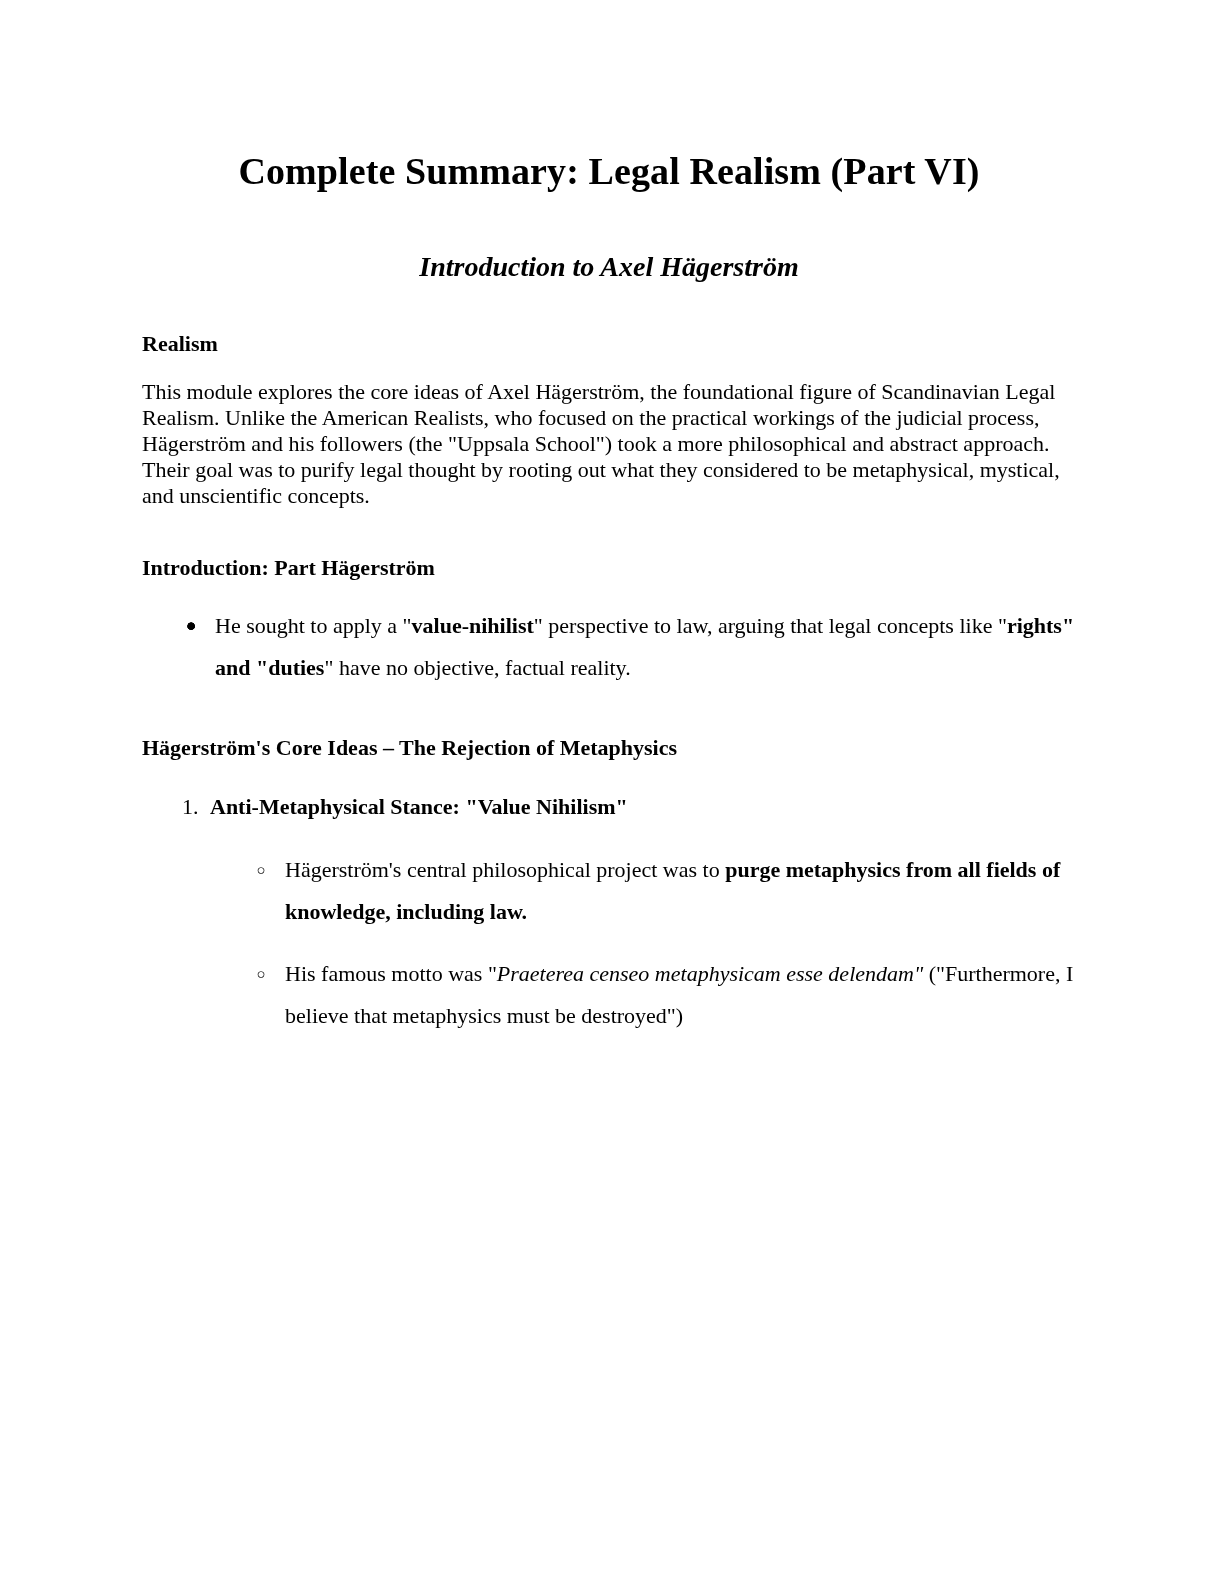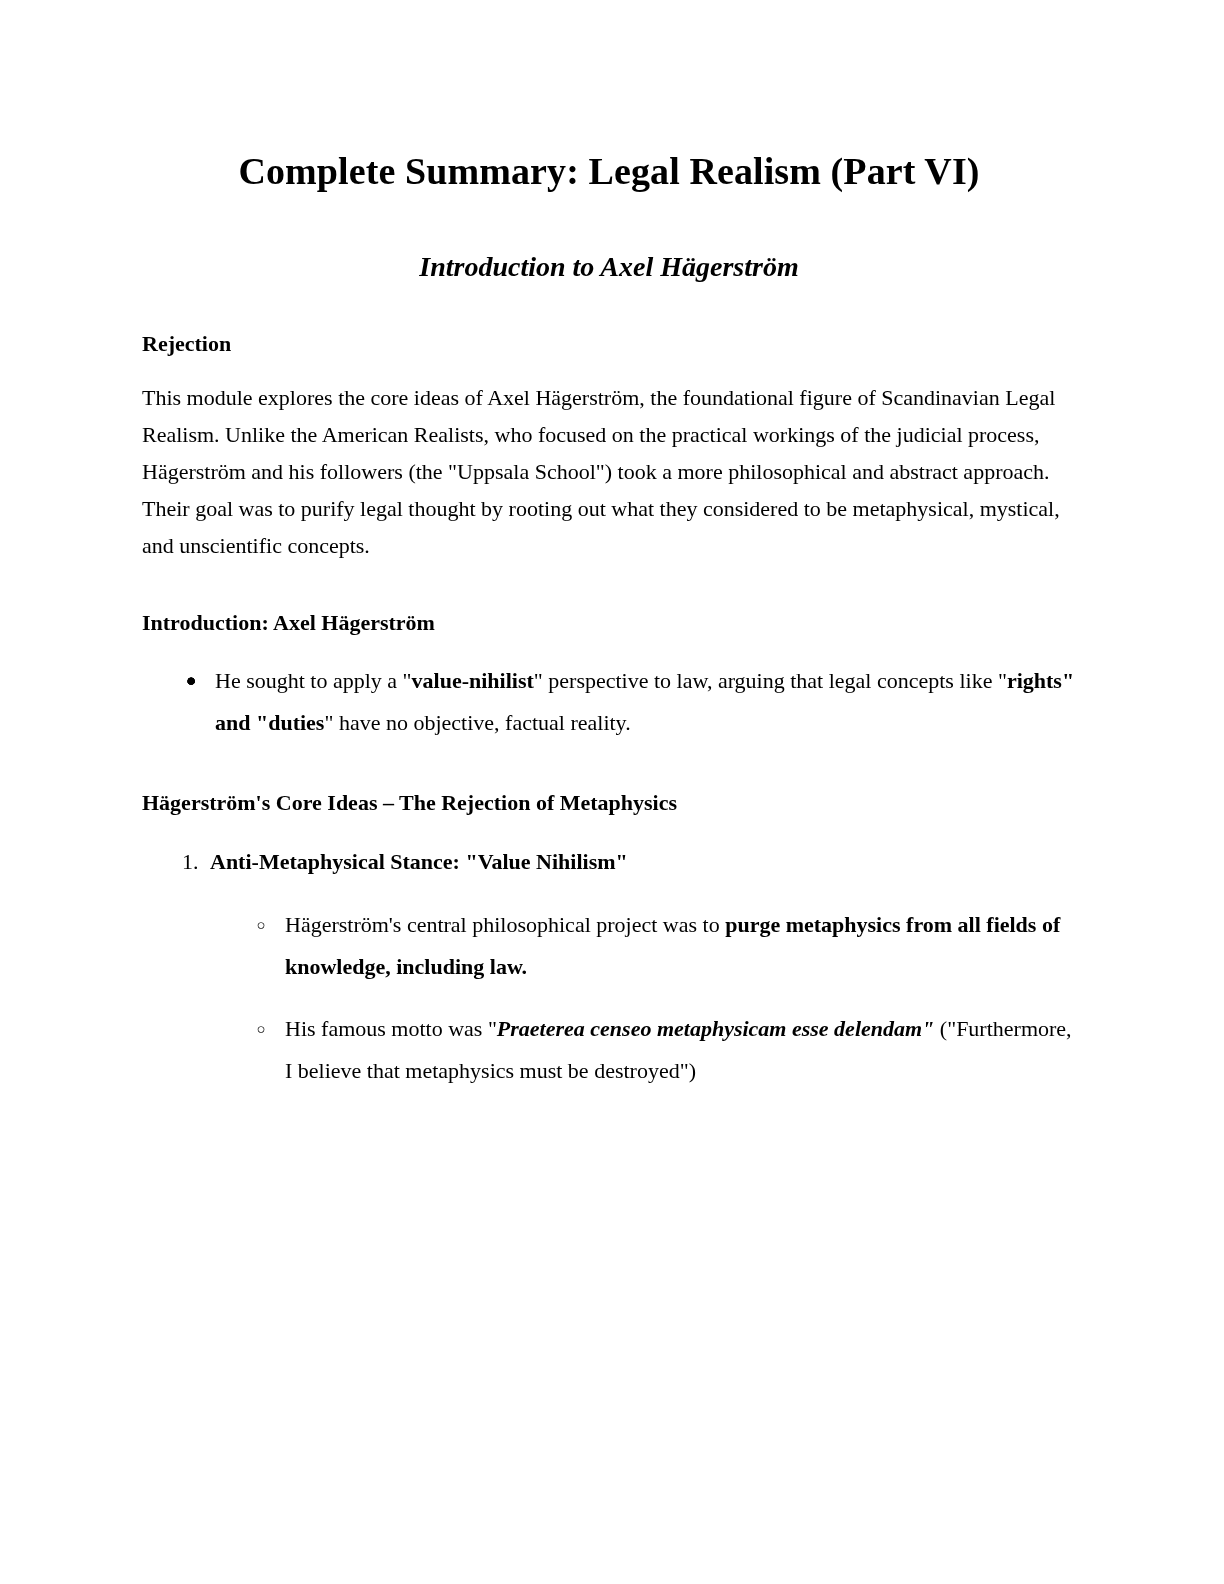--- a/index.html
+++ b/index.html
@@ -56,21 +56,21 @@
   .section-heading {
     font-size: 22px;
     font-weight: bold;
     line-height: 1.35;
     margin: 44px 0 0 0;
   }
 
   
   .body-para {
     font-size: 22px;
-    line-height: 37px;
+    line-height: 26px;
     margin: 20px 0 0 0;
     text-align: left;
   }
 
   
   ul.level1 {
     list-style: none;
     margin: 22px 0 0 0;
     padding: 0;
   }
@@ -144,37 +144,37 @@
     left: 45px;
     top: 0;
     width: 12px;
     height: 42px;
     line-height: 42px;
     font-size: 15px;
     text-align: center;
   }
 
   b, strong { font-weight: bold; }
-  .bold-italic { font-weight: bold; font-style: italic; }
+  .bold-italic { font-weight: normal; font-style: italic; }
 </style>
 </head>
 <body>
 
 <div class="page">
   <div class="content">
 
     <h1 class="doc-title">Complete Summary: Legal Realism (Part VI)</h1>
 
     <div class="doc-subtitle">Introduction to Axel Hägerström</div>
 
-    <h2 class="section-heading">Rejection</h2>
+    <h2 class="section-heading">Realism</h2>
 
     <p class="body-para">This module explores the core ideas of Axel Hägerström, the foundational figure of Scandinavian Legal Realism. Unlike the American Realists, who focused on the practical workings of the judicial process, Hägerström and his followers (the "Uppsala School") took a more philosophical and abstract approach. Their goal was to purify legal thought by rooting out what they considered to be metaphysical, mystical, and unscientific concepts.</p>
 
-    <h2 class="section-heading">Introduction: Axel Hägerström</h2>
+    <h2 class="section-heading">Introduction: Part Hägerström</h2>
 
     <ul class="level1">
         <li><span class="marker-disc">●</span></li>
         <li><span class="marker-disc">●</span></li>
         <li><span class="marker-disc">●</span></li>
         <li><span class="marker-disc">●</span><span><span>He sought to apply a "</span><b>value-nihilist</b><span>" perspective to law, arguing that legal concepts like "</span><b>rights" and "duties</b><span>" have no objective, factual reality.</span></span></li>
       </ul>
 
     <h2 class="section-heading">Hägerström's Core Ideas – The Rejection of Metaphysics</h2>
 

